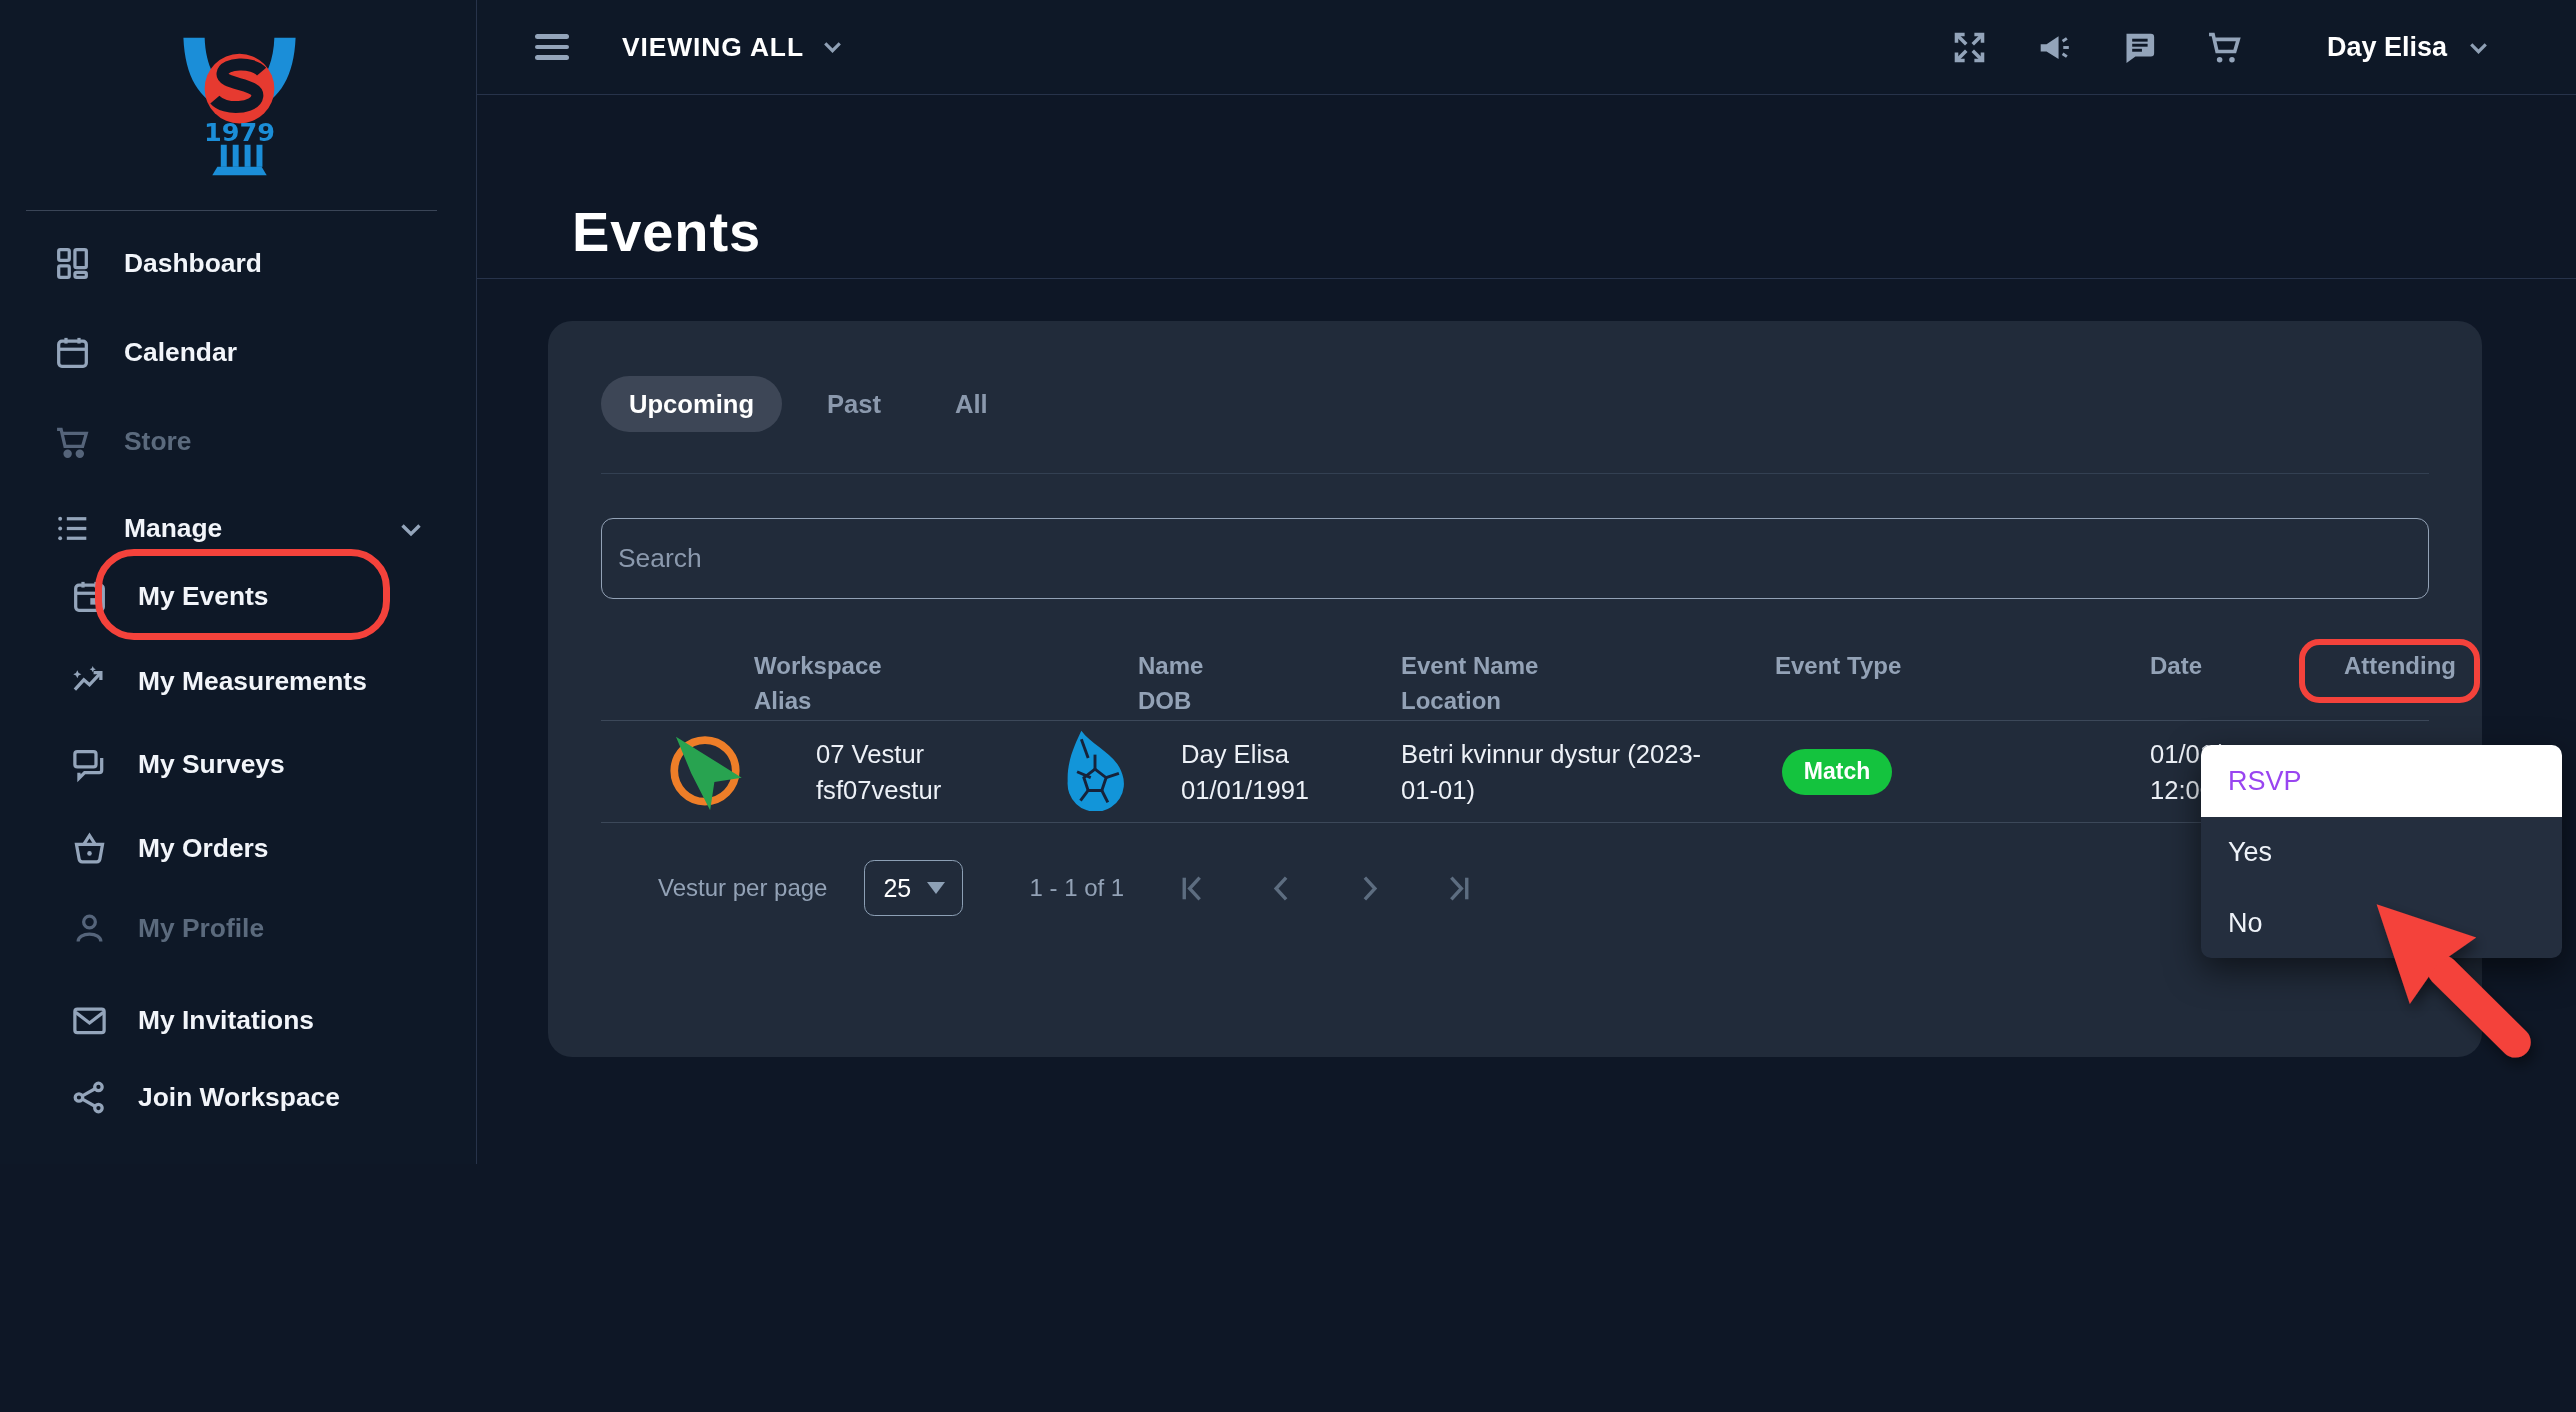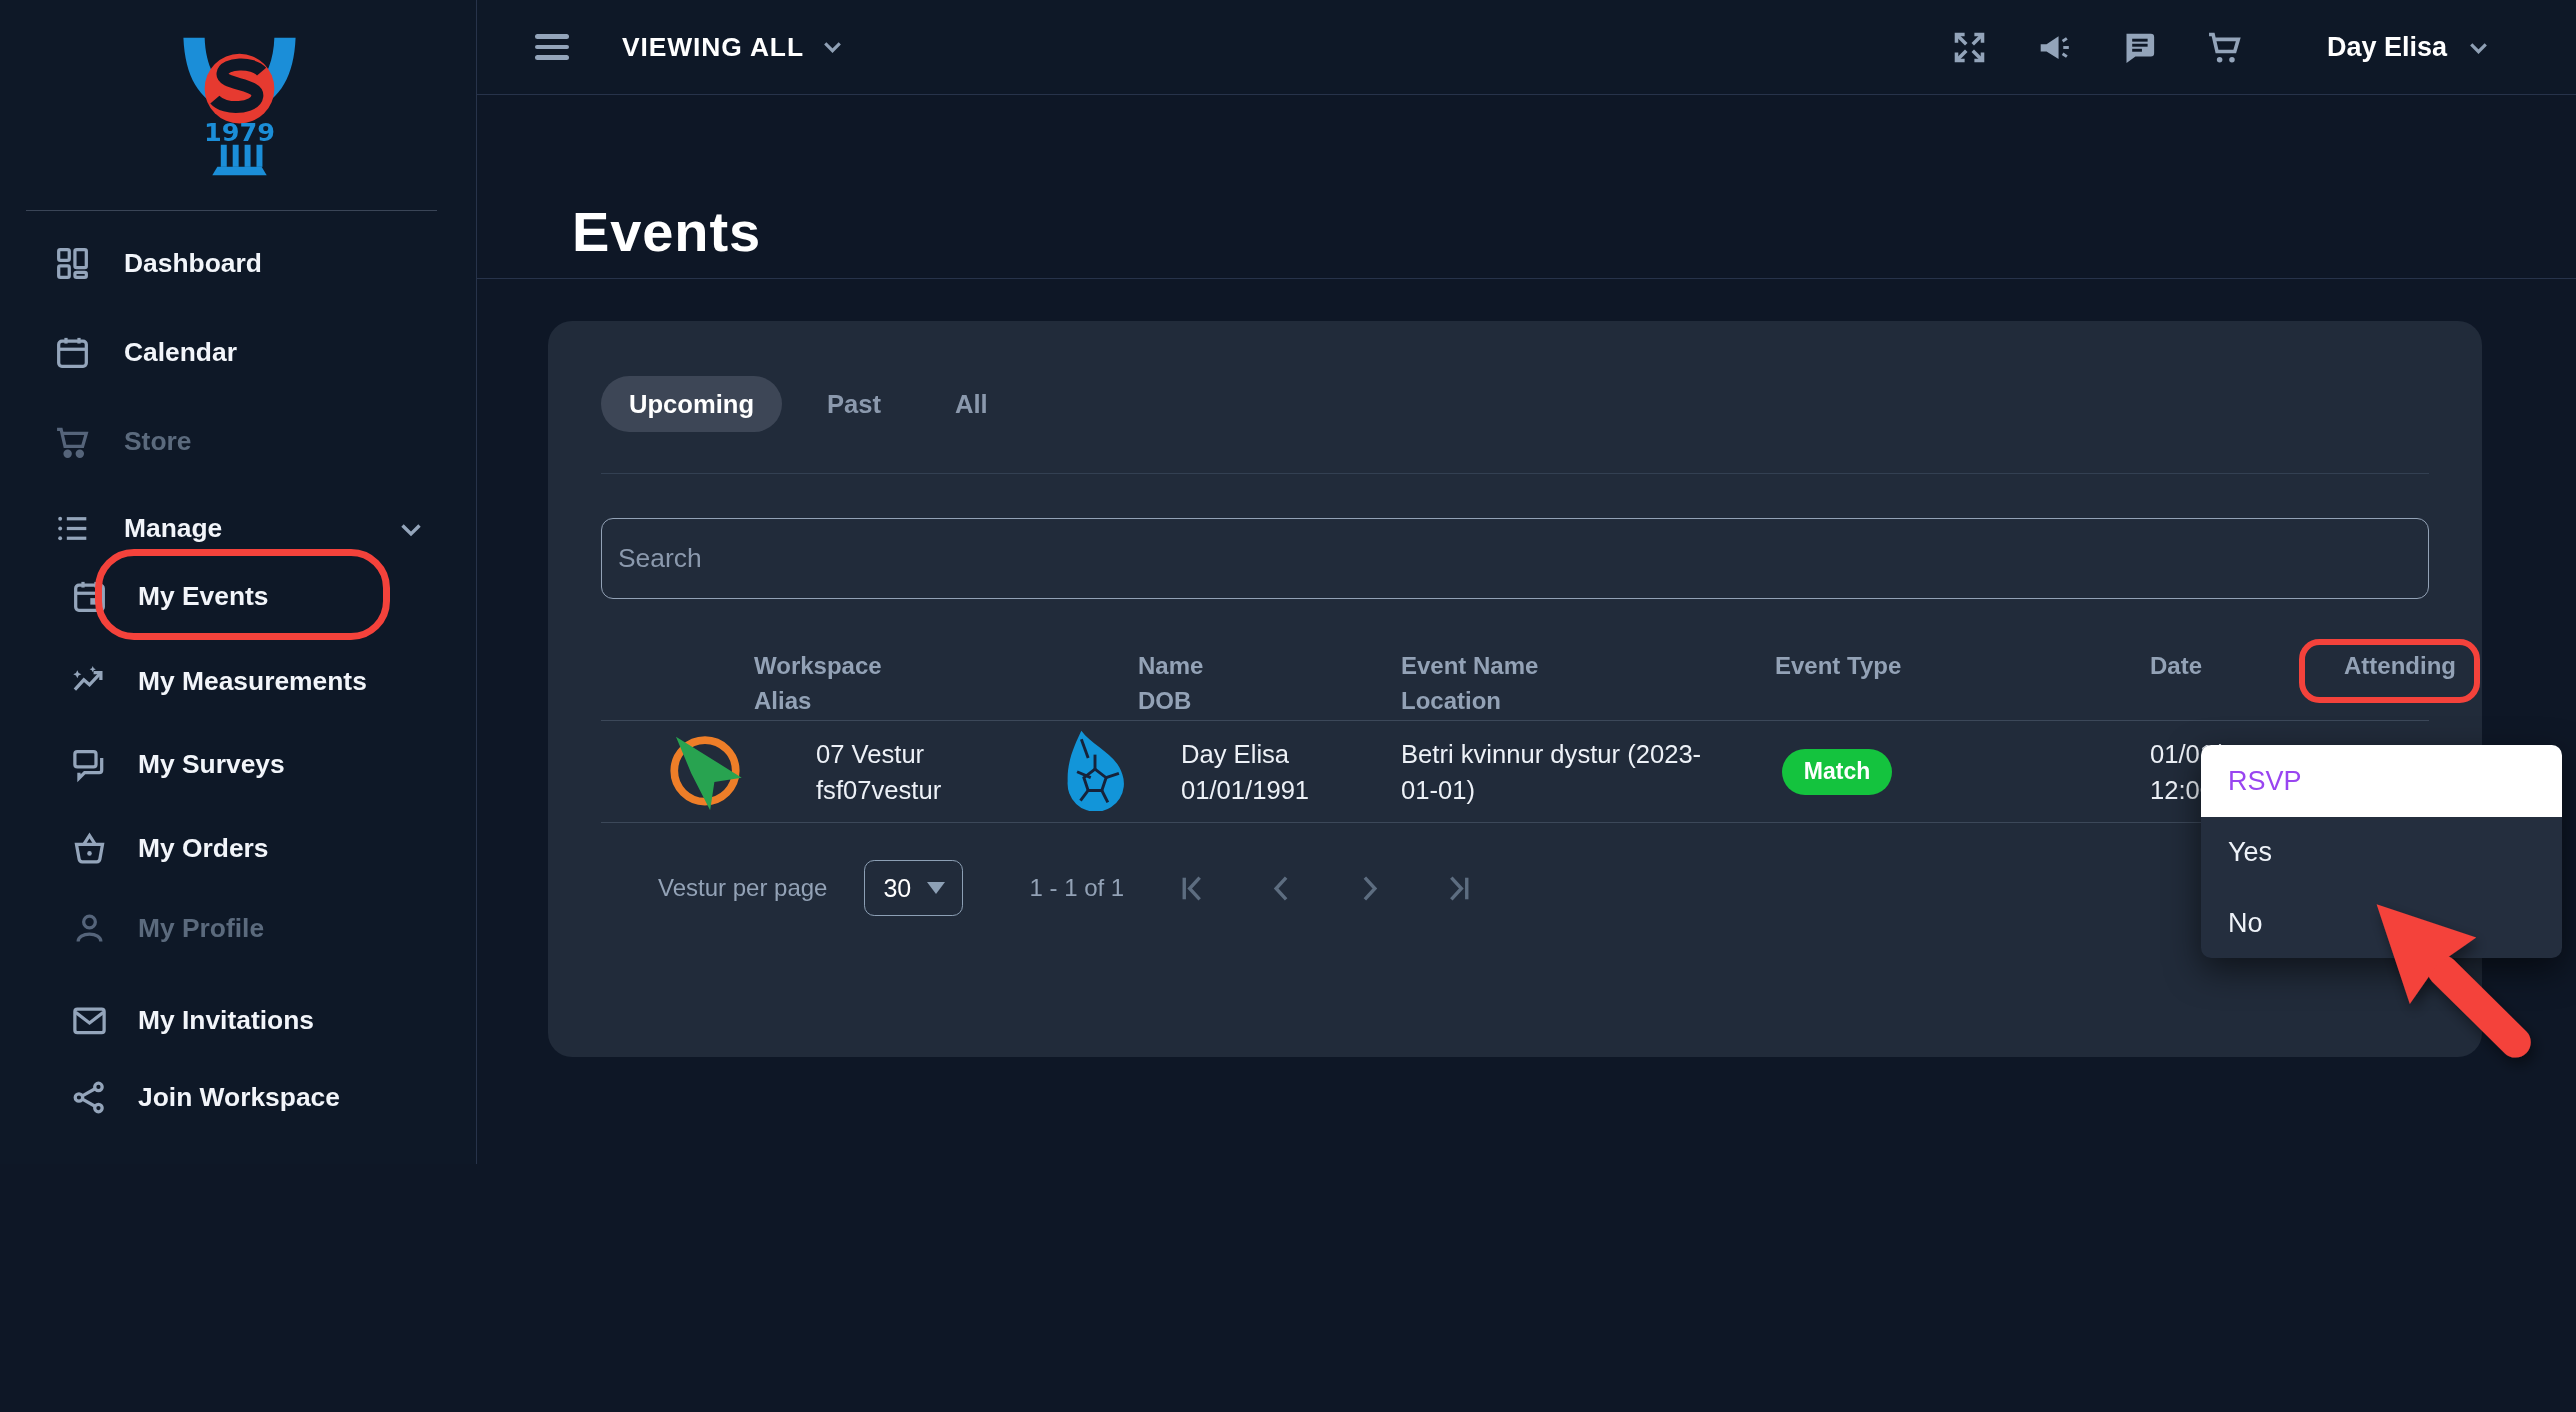--- a/index.html
+++ b/index.html
@@ -411,21 +411,21 @@
       <span class="sub2">12:00</span>
     </div>
     <div></div>
   </div>
 
   <div class="hr-row" style="top:501px"></div>
 
   <div class="pager">
     <span class="pager-label">Vestur per page</span>
     <div class="page-size">
-      <span class="page-size-value">30</span>
+      <span class="page-size-value">25</span>
       <span class="caret-down"></span>
     </div>
     <span class="range">1 - 1 of 1</span>
     <span class="pg-btn">
       <svg viewBox="0 0 24 24" fill="none" stroke="currentColor" stroke-width="2.2">
           <line x1="6" y1="5" x2="6" y2="19"></line>
           <polyline points="16,5 9.5,12 16,19"></polyline>
         </svg>
     </span>
     <span class="pg-btn">

